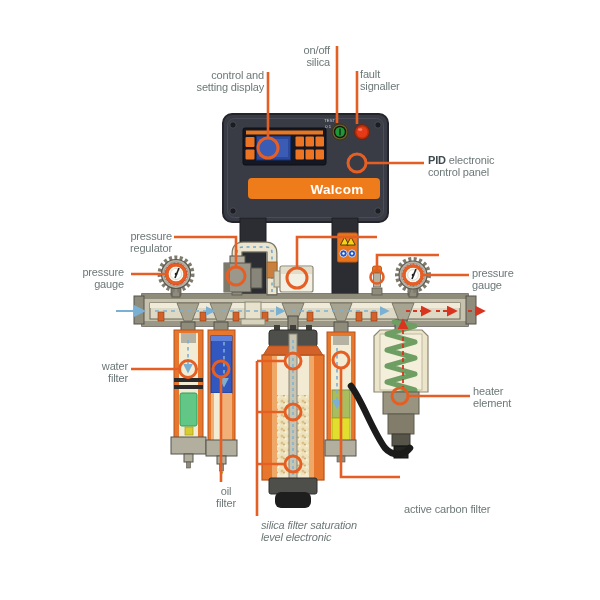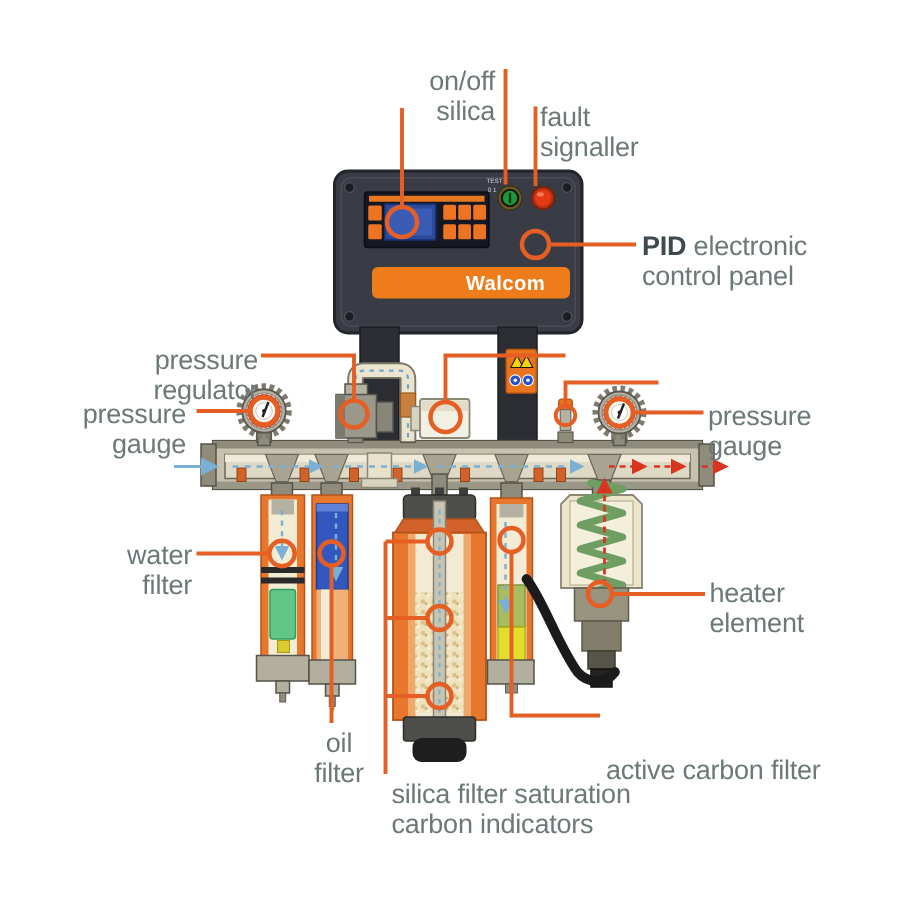--- a/index.html
+++ b/index.html
@@ -1,19 +1,19 @@
 <!DOCTYPE html>
 <html style="--accent-orange: #E55F25; --label-gray: #6D7878; --label-dark: #3F4A4F; --brand-orange: #EF7C1B; --panel-dark: #393C44; --screen-blue: #2B4A9E; --button-orange: #ED7423; --switch-green: #1F9638; --fault-red: #E63917; --flow-blue: #7AB0D4; --flow-red: #D93420;"><head>
 <meta charset="utf-8">
 <style>
   html,body{margin:0;padding:0;background:#fff;}
   .stage{position:relative;width:600px;height:600px;background:#fff;overflow:hidden;
          font-family:"Liberation Sans",sans-serif;}
   svg{position:absolute;left:0;top:0;}
-  .lbl{position:absolute;font-size:18px;line-height:1.12;letter-spacing:-0.15px;
+  .lbl{position:absolute;font-size:11px;line-height:1.12;letter-spacing:-0.15px;
        color:var(--label-gray,#6D7878);white-space:nowrap;}
   .lbl b{color:var(--label-dark,#3F4A4F);font-weight:bold;}
   .r{text-align:right;}
   .c{text-align:center;}
 </style>
 </head>
 <body>
 
 <div class="stage">
 
@@ -291,20 +291,24 @@
     <circle cx="341" cy="360" r="8"></circle>
     <circle cx="400" cy="396" r="8"></circle>
   </g>
 </svg>
 
 <div class="lbl r" style="top:44px;right:270px;">
   <div>on/off</div>
   <div>silica</div>
 </div>
 
+<div class="lbl r" style="top:69px;right:336px;">
+  <div>control and</div>
+  <div>setting display</div>
+</div>
 
 <div class="lbl" style="top:68px;left:360px;">
   <div>fault</div>
   <div>signaller</div>
 </div>
 
 <div class="lbl" style="top:154px;left:428px;">
   <div><b>PID</b><span> electronic</span></div>
   <div>control panel</div>
 </div>
@@ -338,18 +342,18 @@
 
 <div class="lbl c" style="top:485px;left:196px;width:60px;">
   <div>oil</div>
   <div>filter</div>
 </div>
 
 <div class="lbl" style="top:471px;left:404px;margin-top:32px;">
   <div>active carbon filter</div>
 </div>
 
-<div class="lbl" style="top:519px;left:261px;">
+<div class="lbl" style="top:519px;left:261px;font-style:italic;">
   <div>silica filter saturation</div>
-  <div>carbon indicators</div>
+  <div>level electronic</div>
 </div>
 
 </div>
 
 </body></html>

